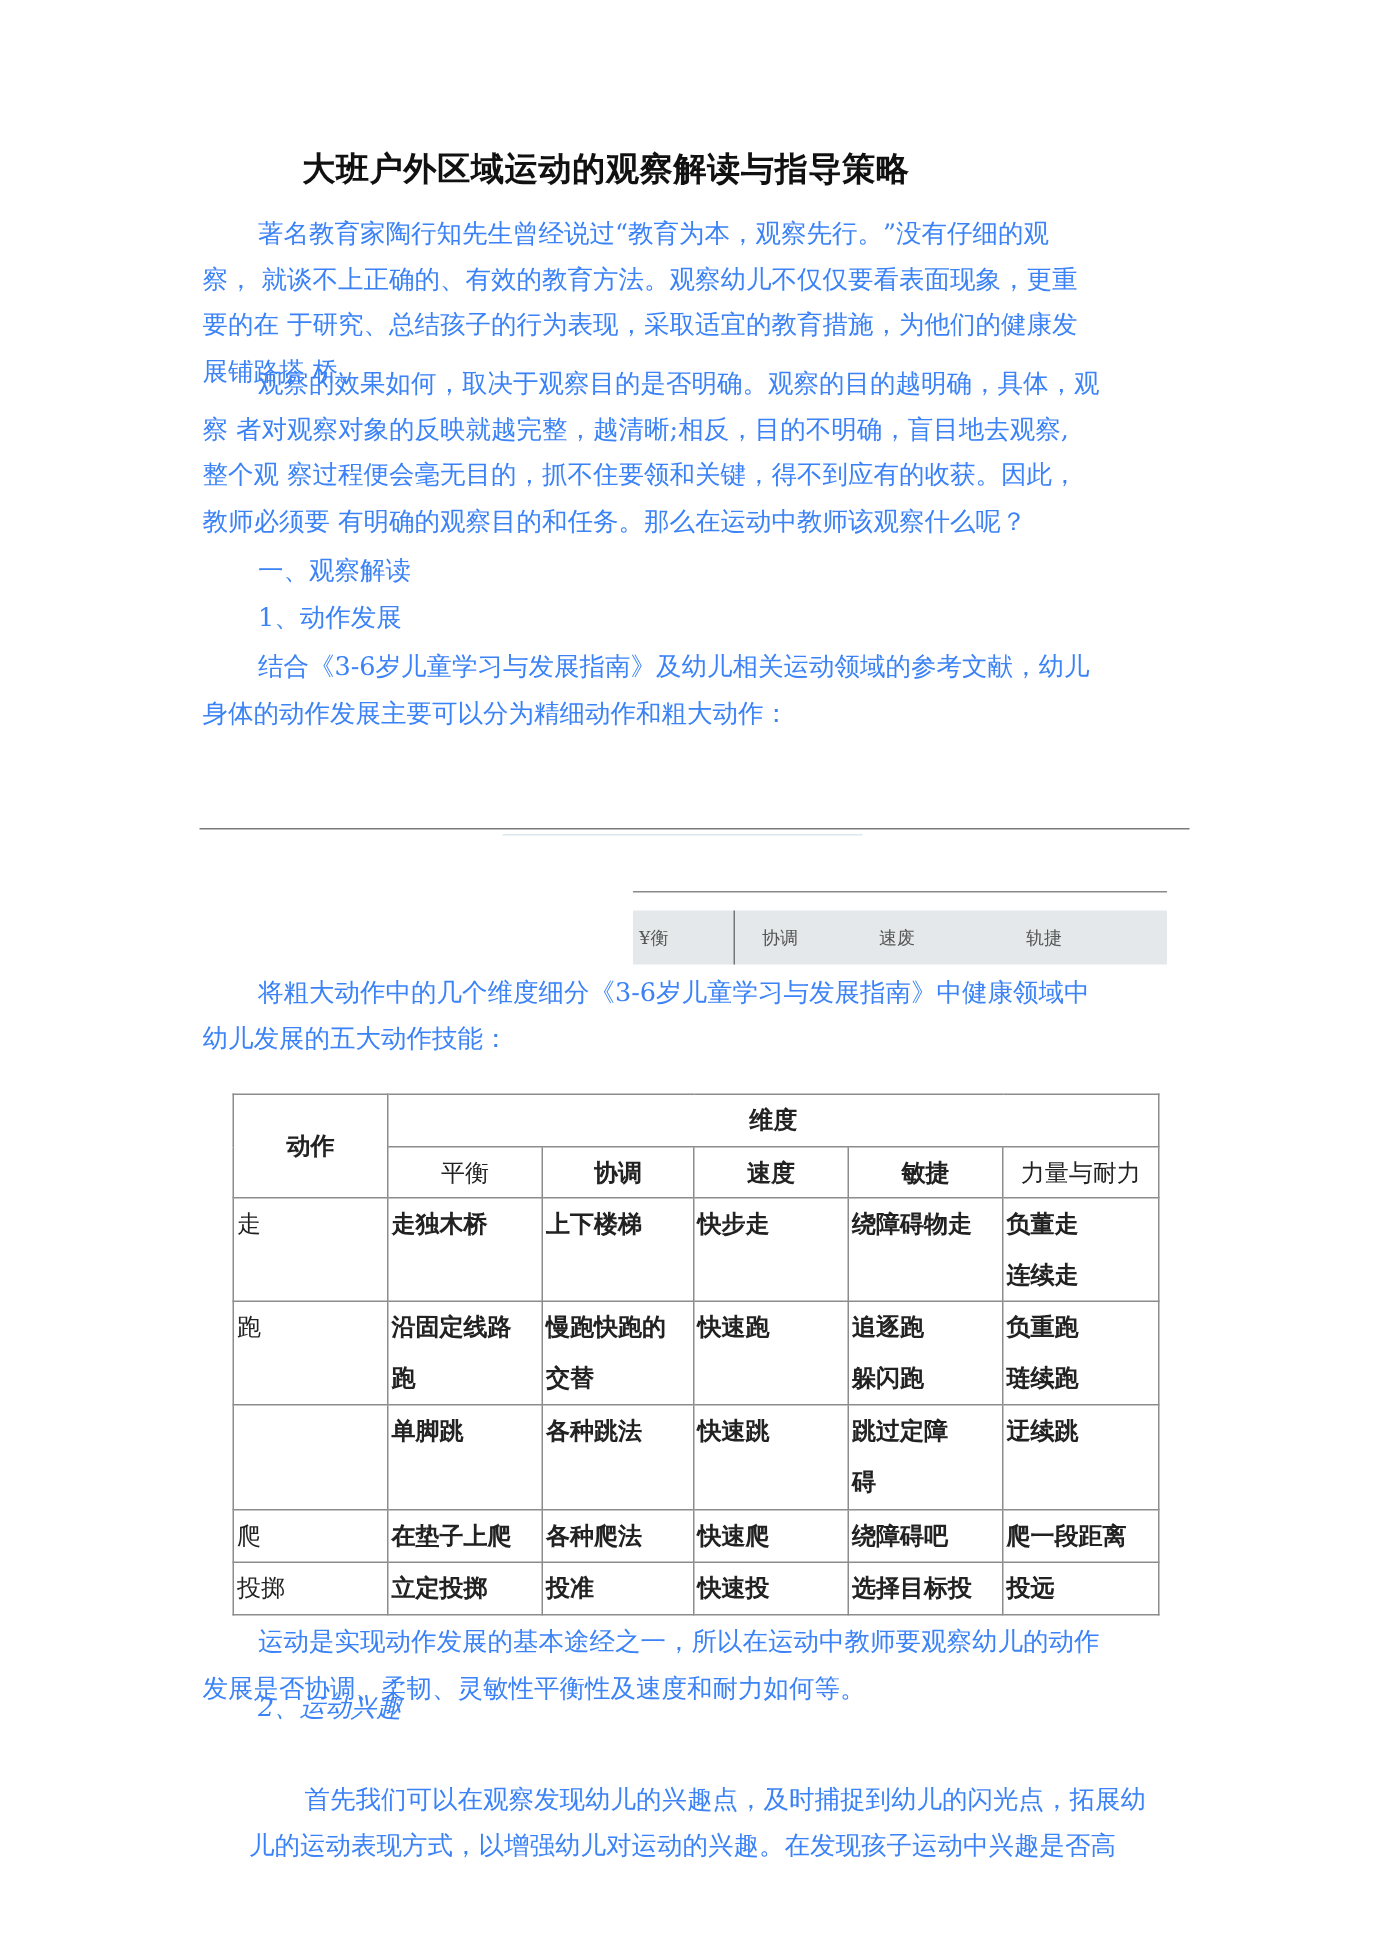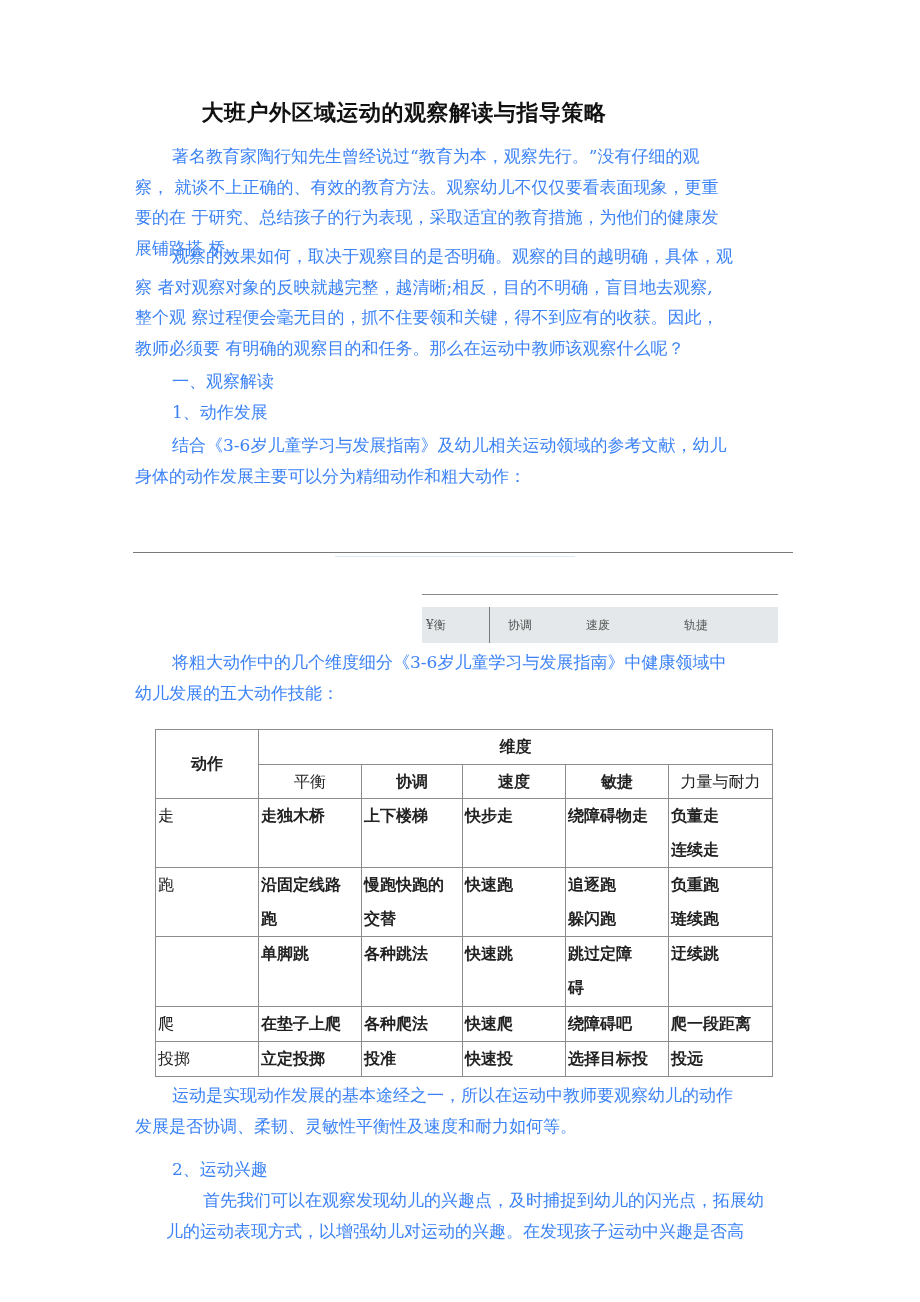--- a/index.html
+++ b/index.html
@@ -207,21 +207,21 @@
           </td>
     </tr>
   </tbody>
     </table>
 
   <div class="para" style="top:1080px;">
     <span class="line"><span class="indent"></span><span>运动是实现动作发展的基本途经之一，所以在运动中教师要观察幼儿的动作</span></span>
     <span class="line">发展是否协调、柔韧、灵敏性平衡性及速度和耐力如何等。</span>
   </div>
 
-  <div class="para" style="top:1154px;">
+  <div class="para" style="top:1124px;font-style:italic;">
     <span class="line"><span class="indent"></span><span>2、运动兴趣</span></span>
   </div>
 
   <div class="para" style="top:1185px;margin-left:31px;">
     <span class="line"><span class="indent"></span><span>首先我们可以在观察发现幼儿的兴趣点，及时捕捉到幼儿的闪光点，拓展幼</span></span>
     <span class="line">儿的运动表现方式，以增强幼儿对运动的兴趣。在发现孩子运动中兴趣是否高</span>
   </div>
 
 </div>
 

